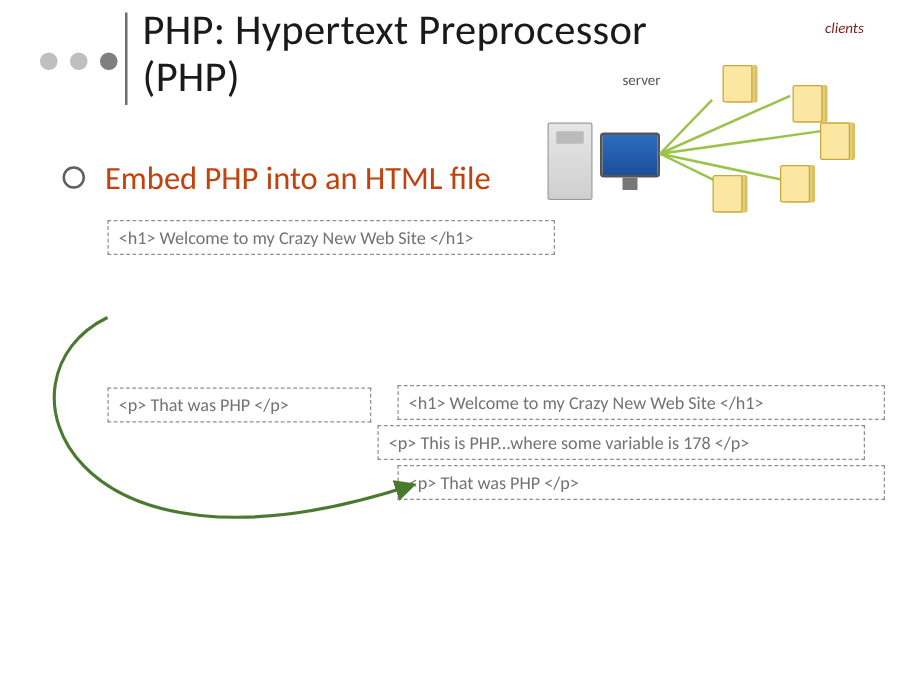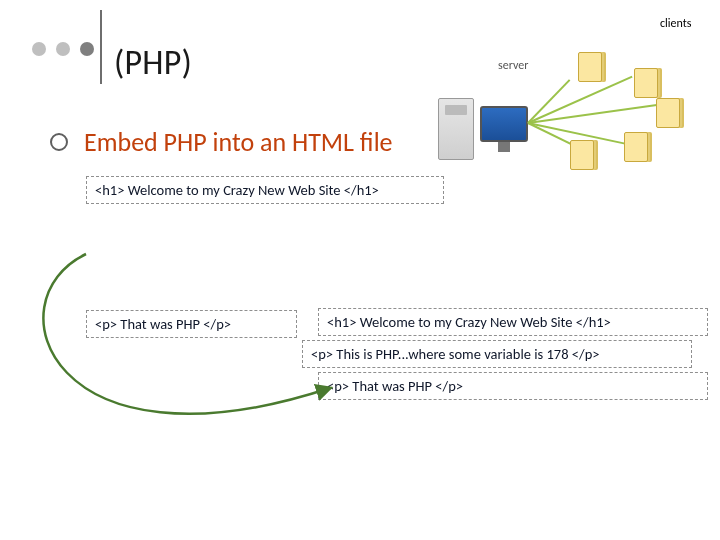--- a/index.html
+++ b/index.html
@@ -63,21 +63,21 @@
     color: #c2410c;
   }
   .codebox {
     position: absolute;
     border: 1px dashed #8f8f8f;
     font-size: 14.5px;
     line-height: 1.25;
     padding: 4px 8px;
     font-family: Calibri, sans-serif;
     white-space: pre;
-    color: #0f172a;
+    color: #737373;
   }
   #bx1 { left: 86px; top: 176px; width: 340px; }
   #bx2 { left: 86px; top: 206px; width: 340px; height: auto; }
   #bx3 { left: 86px; top: 310px; width: 193px; }
   #bx4 { left: 318px; top: 308px; width: 372px; }
   #bx5 { left: 302px; top: 340px; width: 372px; }
   #bx6 { left: 318px; top: 372px; width: 372px; }
   
   .diagram {
     position: absolute;
@@ -85,21 +85,21 @@
     top: 58px;
     width: 280px;
     height: 120px;
   }
   .server-label {
     position: absolute; left: 70px; top: 0;
     font-size: 12px; color: #555;
   }
   .clients-label {
     position: absolute; left: 232px; top: -42px;
-    font-size: 12px; color: #000000;
+    font-size: 12px; color: #7f1d1d; font-style: italic;
   }
   .tower {
     position: absolute; left: 10px; top: 40px;
     width: 34px; height: 60px;
     background: linear-gradient(#e6e6e6,#cfcfcf);
     border: 1px solid #999;
     border-radius: 2px;
   }
   .tower::before{
     content:''; position:absolute; left:6px; top:6px; width:22px; height:10px;
@@ -142,21 +142,21 @@
 <div class="slide">
 
   <div class="dots">
     <div class="dot"></div>
     <div class="dot"></div>
     <div class="dot d3"></div>
   </div>
   <div class="vline"></div>
 
   <div class="title">
-    <br>
+    <span>PHP: Hypertext Preprocessor</span><br>
     <span>(PHP)</span>
   </div>
 
   <div class="bullet-row">
     <div class="bullet-outline"></div>
     <div class="bullet-text">Embed PHP into an HTML file</div>
   </div>
 
   <div class="diagram">
     <div class="server-label">server</div>

